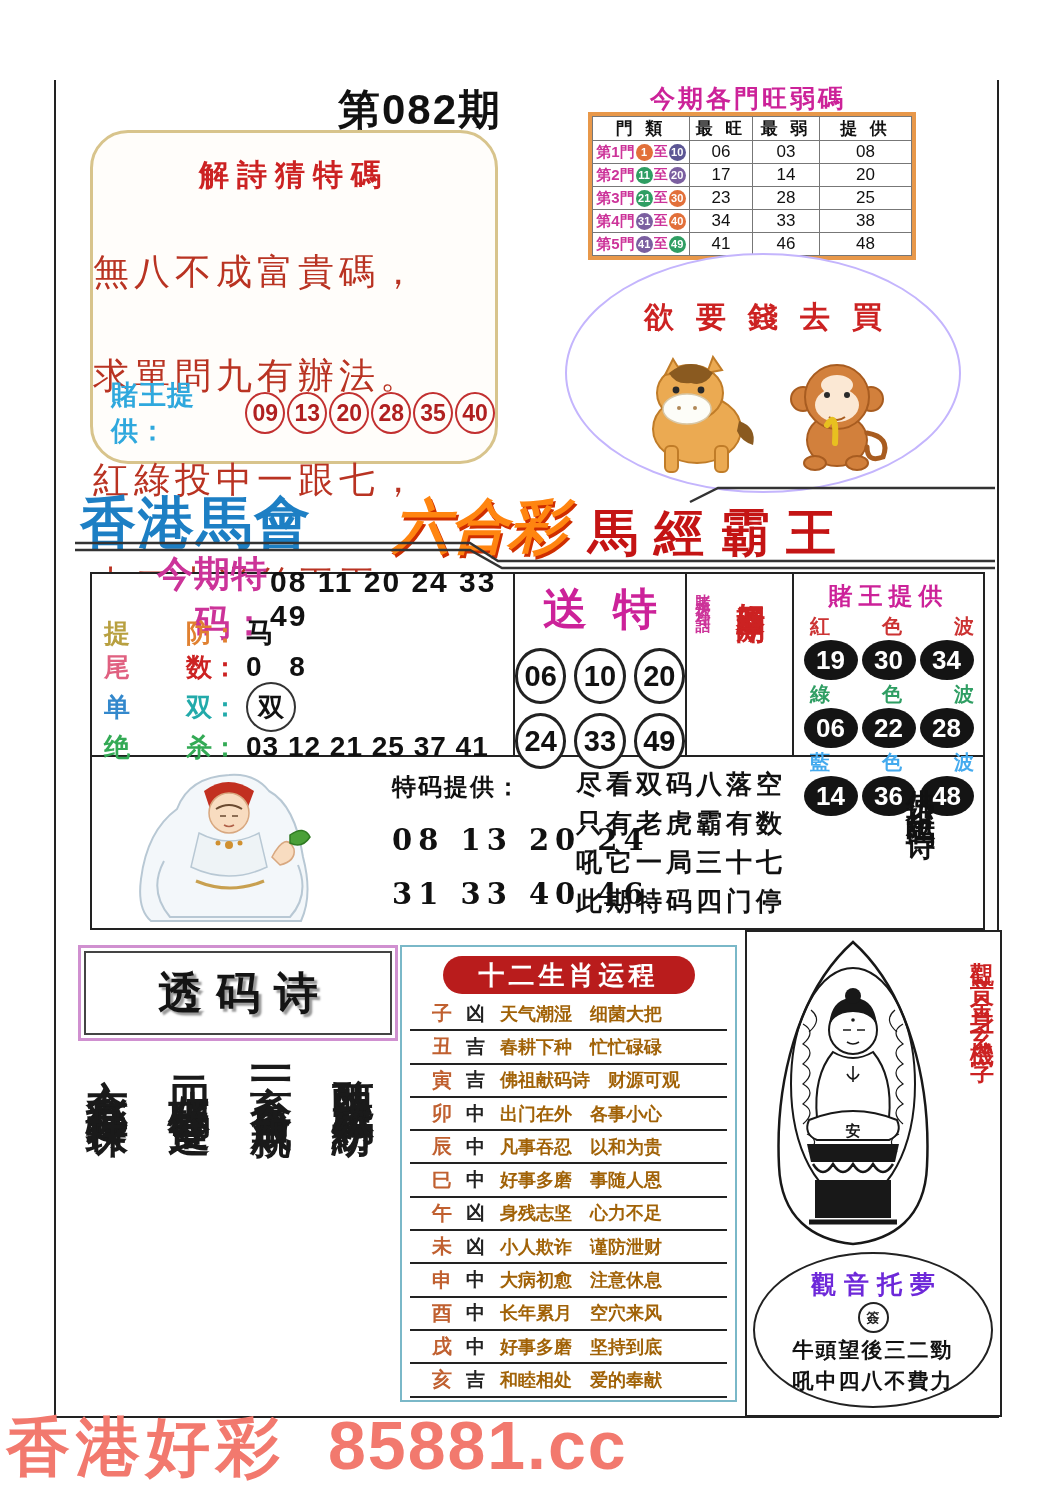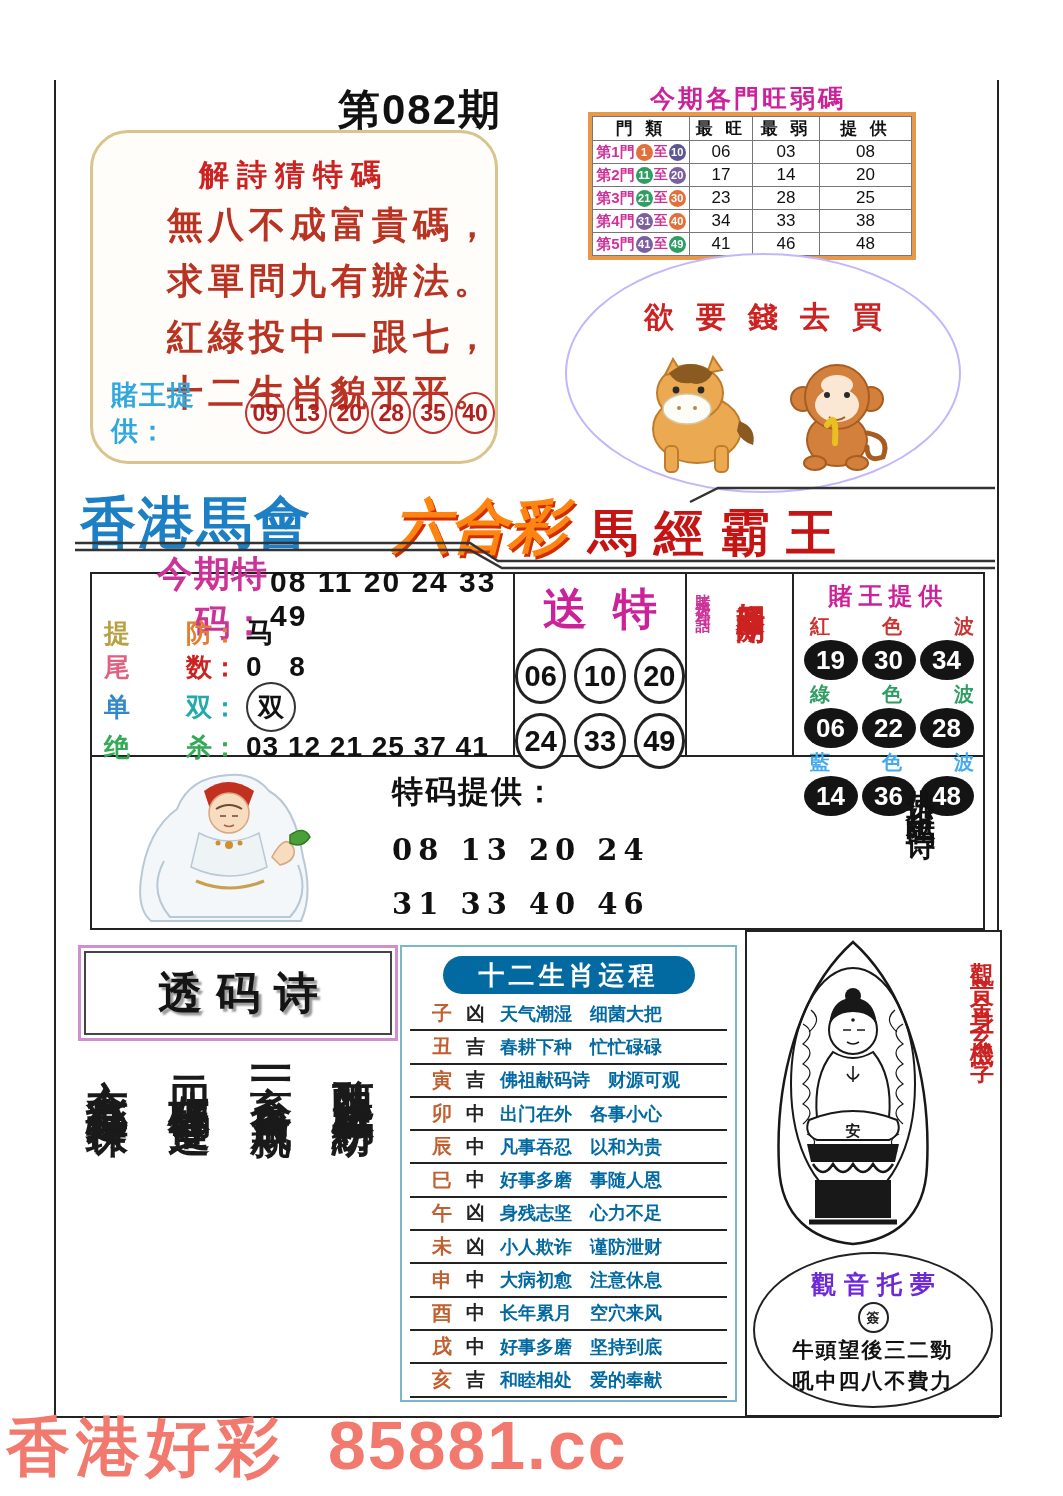--- a/index.html
+++ b/index.html
@@ -11,21 +11,21 @@
 
   
   .frame-line{background:#222;}
 
   
   #issue{left:338px;top:82px;font-size:42px;font-weight:bold;letter-spacing:2px;}
 
   
   #poem-box{left:90px;top:130px;width:402px;height:328px;border:3px solid #d8c48c;border-radius:38px;background:#fffdfa;}
   #poem-title{margin-top:22px;text-align:center;color:#cc2222;font-size:30px;font-weight:bold;letter-spacing:8px;}
-  .poem-line{text-align:right;color:#b93322;font-size:36px;font-weight:bold;letter-spacing:5px;line-height:56px;}
+  .poem-line{text-align:left;color:#b93322;font-size:36px;font-weight:normal;letter-spacing:5px;line-height:56px;margin-top:48px;}
   #poem-provider{position:absolute;left:18px;bottom:12px;display:flex;align-items:center;}
   #poem-provider-label{color:#2fa8dd;font-size:27px;font-weight:bold;letter-spacing:1px;}
   .red-ring{display:inline-flex;align-items:center;justify-content:center;width:38px;height:38px;
             border:2px solid #c23030;border-radius:50%;color:#b02020;font-size:23px;font-weight:bold;margin-left:2px;}
 
   
   #strength-title{left:588px;top:82px;width:320px;text-align:center;color:#cc2299;font-size:25px;font-weight:bold;letter-spacing:3px;}
   #strength-table{left:588px;top:112px;width:320px;border:4px solid #e8984a;background:#fff;}
   #strength-table table{border-collapse:collapse;width:100%;}
   #strength-table td,#strength-table th{border:1px solid #777;text-align:center;padding:0;height:22px;font-size:17px;}
@@ -73,43 +73,43 @@
   #phrase-small{position:absolute;left:6px;top:8px;color:#cc3399;font-size:15px;font-weight:bold;letter-spacing:4px;}
   #phrase-big{position:absolute;left:44px;top:6px;color:#cc2222;font-size:29px;font-weight:bold;letter-spacing:2px;}
   #duwang-title{margin-top:6px;text-align:center;color:#cc2299;font-size:24px;font-weight:bold;letter-spacing:6px;}
   .wave-label{display:flex;justify-content:space-between;margin:1px 16px 0 16px;font-size:20px;font-weight:bold;}
   .wave-red{color:#cc3333;} .wave-green{color:#2f9e63;} .wave-blue{color:#44aaee;}
   .ball-row{display:flex;justify-content:center;gap:4px;margin-top:0;}
   .black-ball{display:inline-flex;align-items:center;justify-content:center;width:54px;height:40px;border-radius:50%;
               background:#141414;color:#fff;font-size:26px;font-weight:bold;}
   #row2{position:absolute;left:0;top:183px;width:100%;height:169px;}
   #tema-block{position:absolute;left:300px;top:14px;}
-  #tema-label{font-size:31px;font-weight:bold;color:#111;letter-spacing:2px;}
+  #tema-label{font-size:24px;font-weight:bold;color:#111;letter-spacing:2px;}
   .tema-nums{font-size:29px;font-weight:bold;color:#111;letter-spacing:6px;margin-top:20px;font-family:"DejaVu Serif", serif;}
   #fozu-lines{position:absolute;left:484px;top:8px;}
   .fozu-line{font-size:26px;color:#111;line-height:39px;letter-spacing:4px;font-family:"DejaVu Serif", serif;font-weight:bold;}
   #fozu-title{position:absolute;right:42px;top:10px;font-size:29px;font-weight:bold;color:#111;letter-spacing:10px;font-family:"DejaVu Serif", serif;}
 
   
   #touma-box{left:78px;top:945px;width:308px;height:84px;border:3px solid #d090d0;background:#fff;padding:3px;}
   #touma-inner{width:100%;height:100%;border:2px solid #444;display:flex;align-items:center;justify-content:center;box-sizing:border-box;}
   #touma-title{font-size:44px;font-weight:bold;color:#141414;letter-spacing:14px;text-indent:14px;
                font-family:"DejaVu Serif", serif;text-shadow:3px 3px 2px #999;}
   #touma-columns{left:66px;top:1046px;height:346px;writing-mode:vertical-rl;text-orientation:upright;
                  font-family:"DejaVu Serif", serif;font-size:42px;font-weight:bold;color:#1a1a1a;}
   .touma-col{line-height:82px;letter-spacing:6px;}
 
   
   #zodiac-box{left:400px;top:945px;width:333px;height:453px;border:2px solid #7ab8c8;background:#fff;}
-  #zodiac-title{margin:9px auto 4px auto;width:252px;height:38px;line-height:38px;background:#0369a1;color:#fff;
+  #zodiac-title{margin:9px auto 4px auto;width:252px;height:38px;line-height:38px;background:#b91c1c;color:#fff;
                 border-radius:20px;text-align:center;font-size:26px;font-weight:bold;letter-spacing:4px;}
   .zodiac-row{display:flex;align-items:center;margin:0 8px;height:31.3px;border-bottom:2px solid #222;}
   .zodiac-sign{width:34px;margin-left:22px;color:#c06030;font-size:20px;font-weight:bold;}
   .zodiac-luck{width:34px;color:#222;font-size:19px;font-weight:bold;}
-  .zodiac-text{color:#0369a1;font-size:18px;font-weight:bold;white-space:nowrap;}
+  .zodiac-text{color:#a16207;font-size:18px;font-weight:bold;white-space:nowrap;}
 
   
   #buddha-box{left:745px;top:930px;width:253px;height:483px;border:2px solid #222;background:#fff;}
   #buddha-side-text{position:absolute;right:2px;top:10px;color:#cc2222;font-size:24px;font-weight:bold;
                     letter-spacing:16px;writing-mode:vertical-rl;text-orientation:upright;}
   #dream-ellipse{position:absolute;left:6px;top:320px;width:236px;height:152px;border:2px solid #222;border-radius:50%;
                  display:flex;flex-direction:column;align-items:center;}
   #dream-title{margin-top:14px;color:#6d28d9;font-size:25px;font-weight:bold;letter-spacing:8px;text-indent:8px;}
   #dream-seal{width:27px;height:27px;border:2px solid #222;border-radius:50%;display:flex;align-items:center;
               justify-content:center;font-size:13px;font-weight:bold;color:#222;margin:1px 0;}
@@ -375,20 +375,26 @@
         <path d="M168,96 q14,-26 22,-8 q2,12 -14,16 Z" fill="#f8dcc0" stroke="#d8a880" stroke-width="1.5"></path>
         <path d="M186,74 q14,-10 20,2 q-8,12 -20,6 Z" fill="#4aa038" stroke="#2f7a22" stroke-width="1.5"></path>
         <path d="M60,100 q-16,30 6,56 l120,0 q20,-22 8,-52" fill="none" stroke="#b8c8d4" stroke-width="2"></path>
         <path d="M92,120 q34,14 68,0" stroke="#c8a050" stroke-width="3" fill="none"></path>
       </svg>
       <div id="tema-block">
         <div id="tema-label">特码提供：</div>
         <div class="tema-nums">08 13 20 24</div>
         <div class="tema-nums">31 33 40 46</div>
       </div>
+      <div id="fozu-lines">
+        <div class="fozu-line">尽看双码八落空</div>
+        <div class="fozu-line">只有老虎霸有数</div>
+        <div class="fozu-line">吼它一局三十七</div>
+        <div class="fozu-line">此期特码四门停</div>
+      </div>
       <div id="fozu-title" class="vtext">佛祖献码诗</div>
     </div>
   </div>
 
   <div class="abs" id="touma-box">
     <div id="touma-inner">
       <span id="touma-title">透码诗</span>
     </div>
   </div>
   <div class="abs" id="touma-columns">

